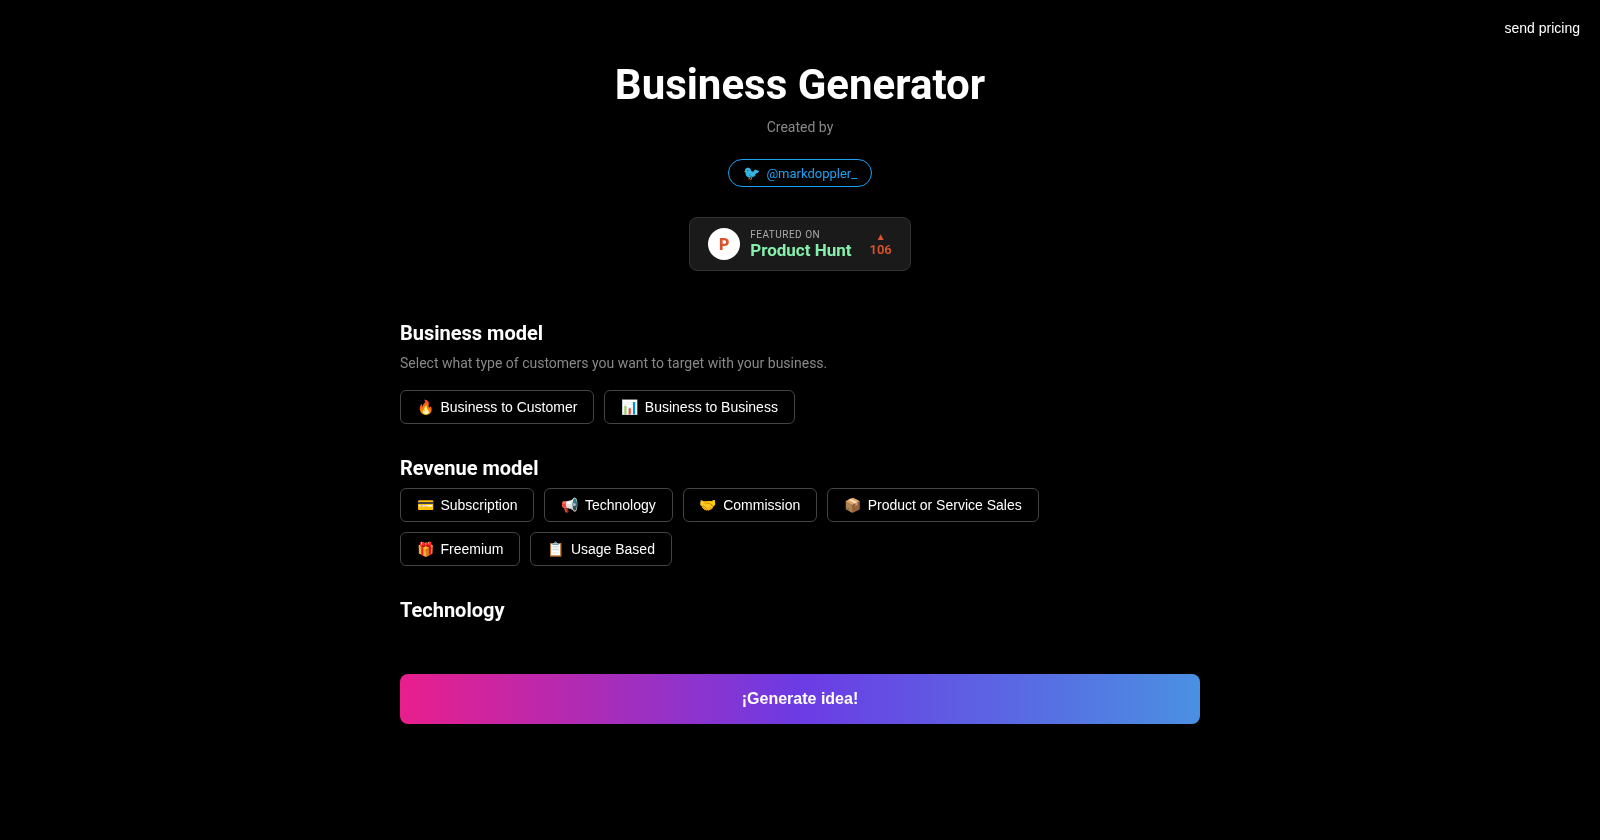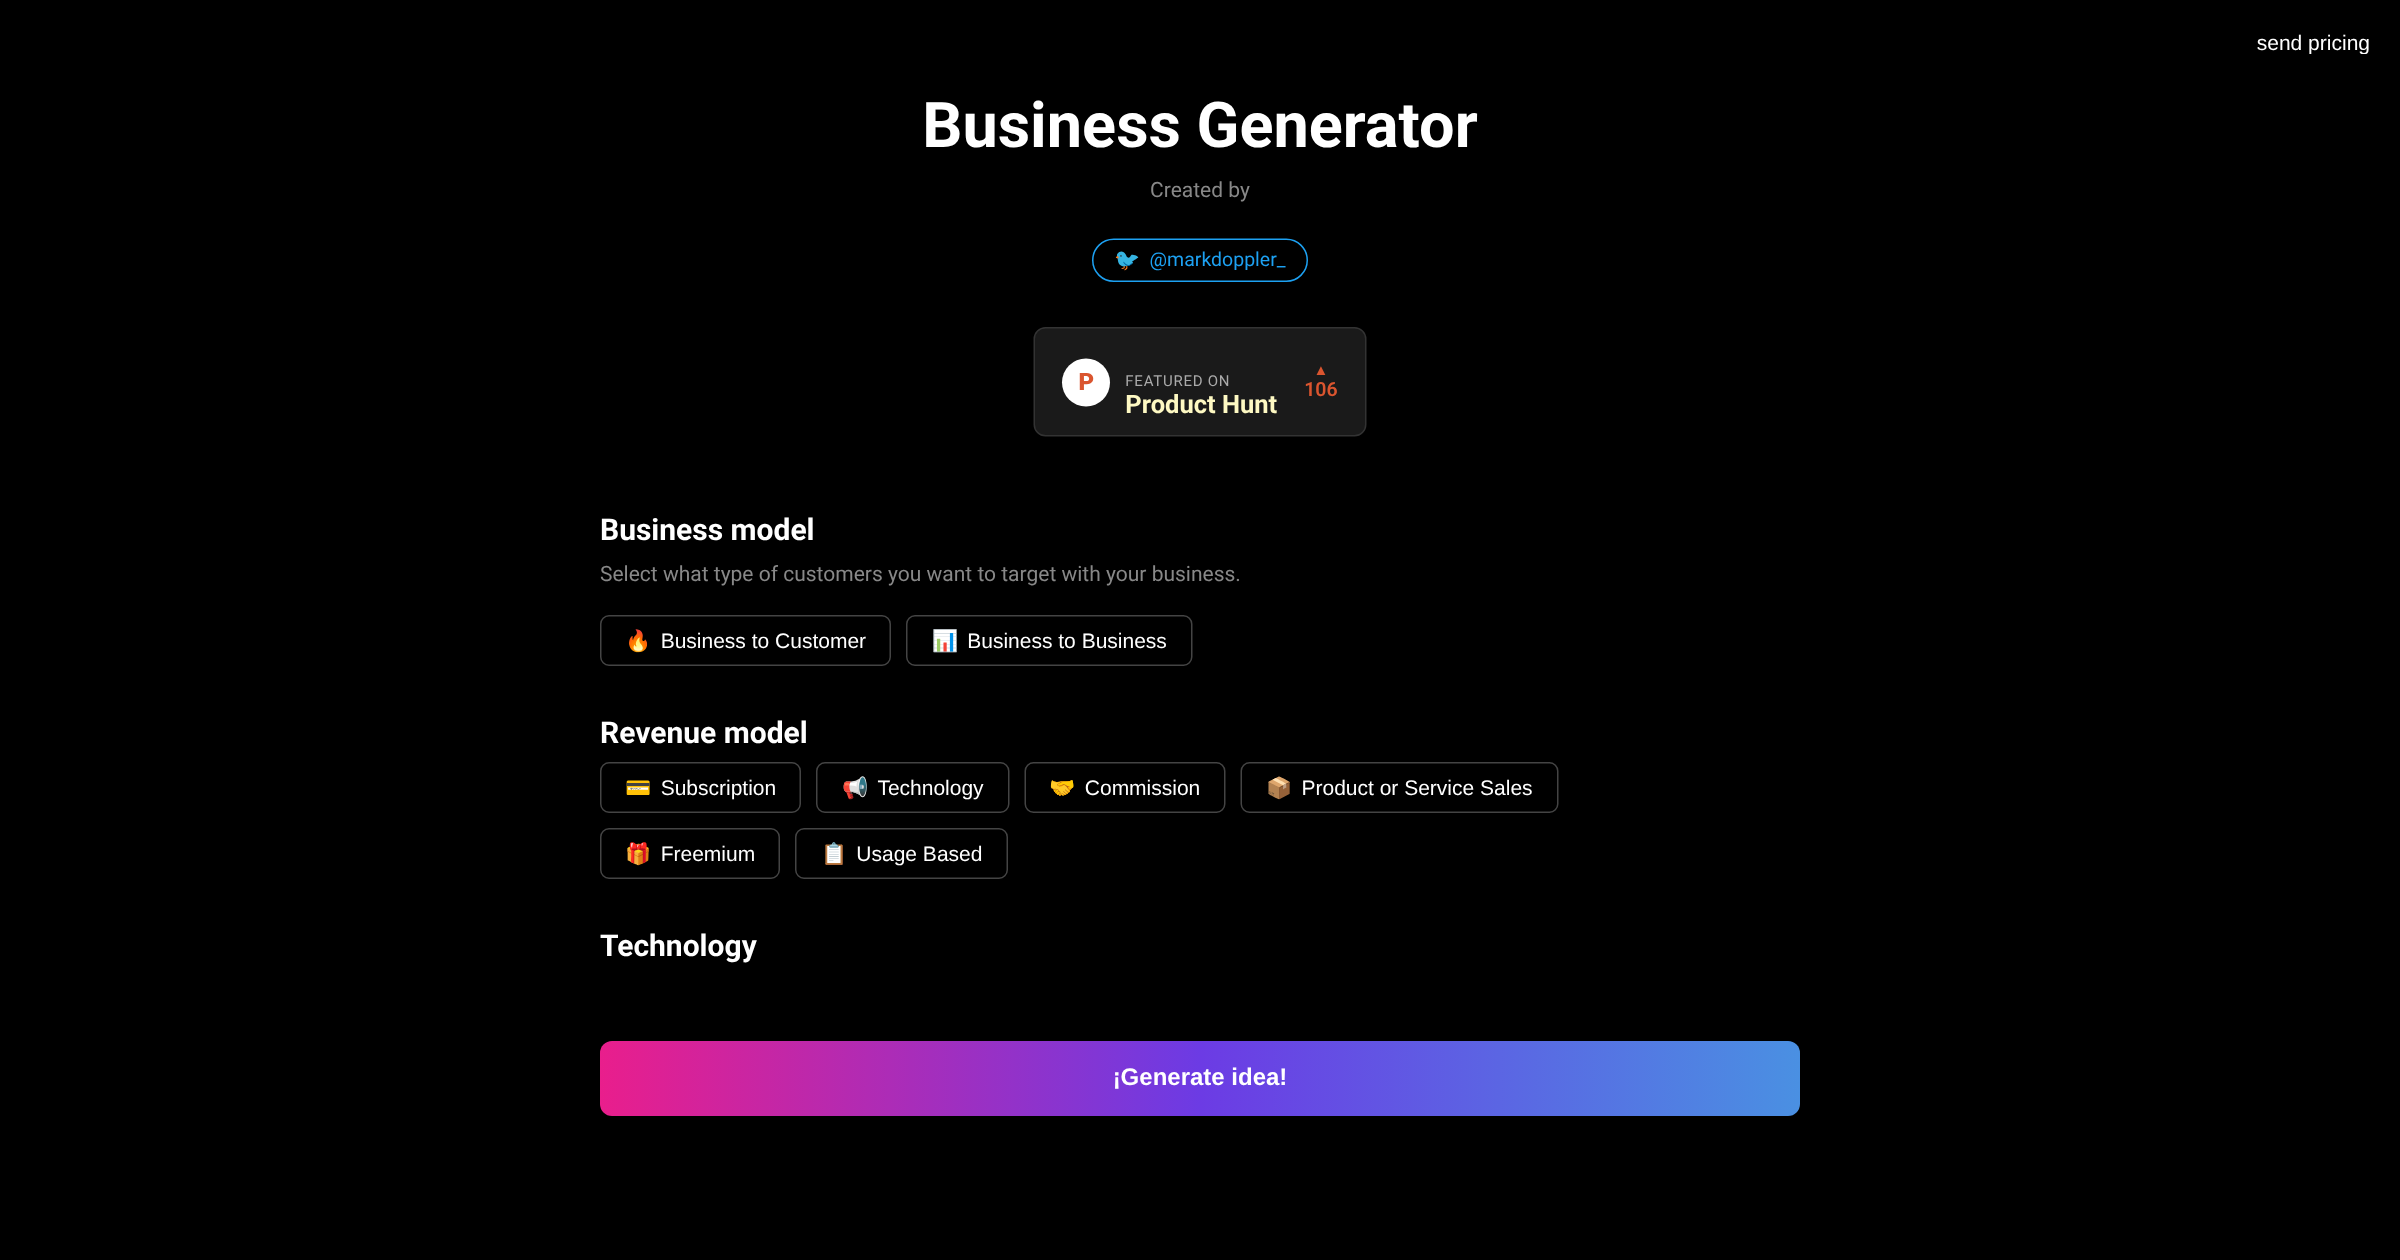--- a/index.html
+++ b/index.html
@@ -92,27 +92,26 @@
     .ph-text {
       display: flex;
       flex-direction: column;
     }
 
     .ph-featured-on {
       font-size: 10px;
       color: #aaaaaa;
       letter-spacing: 0.5px;
       text-transform: uppercase;
-      margin-top: 20px;
     }
 
     .ph-product-hunt {
       font-size: 17px;
       font-weight: 700;
-      color: #fef9c3;
+      color: #86efac;
     }
 
     .ph-count {
       display: flex;
       flex-direction: column;
       align-items: center;
       color: #da552f;
       font-size: 13px;
       font-weight: 600;
       margin-left: 8px;

